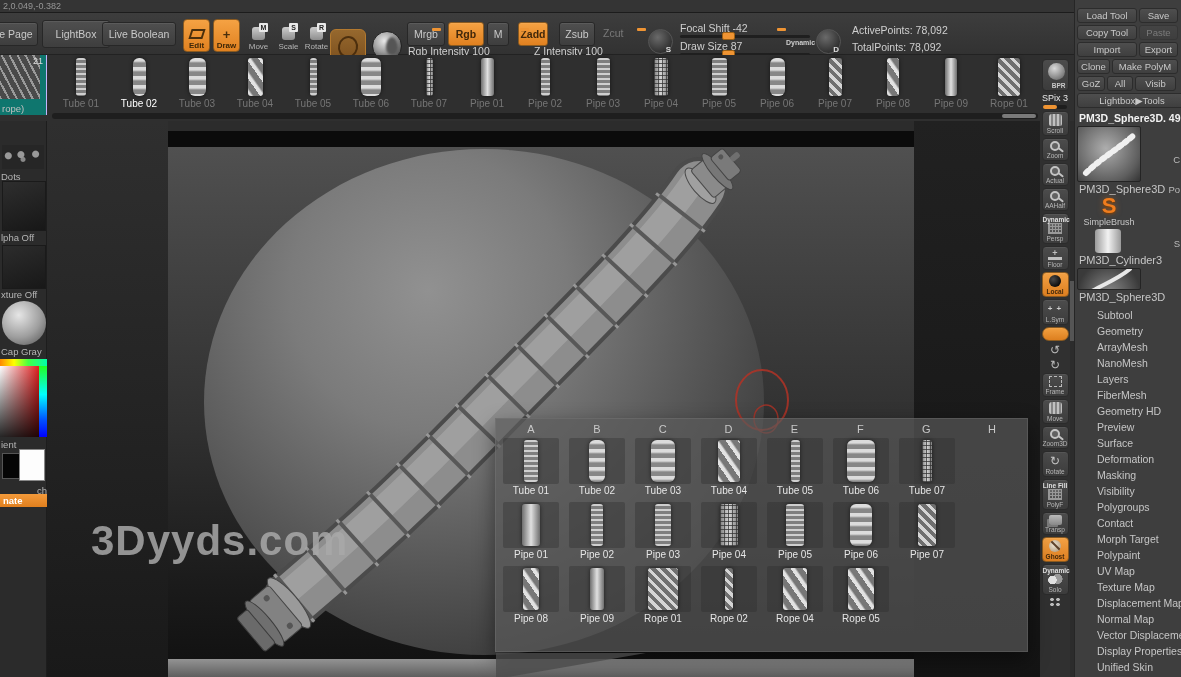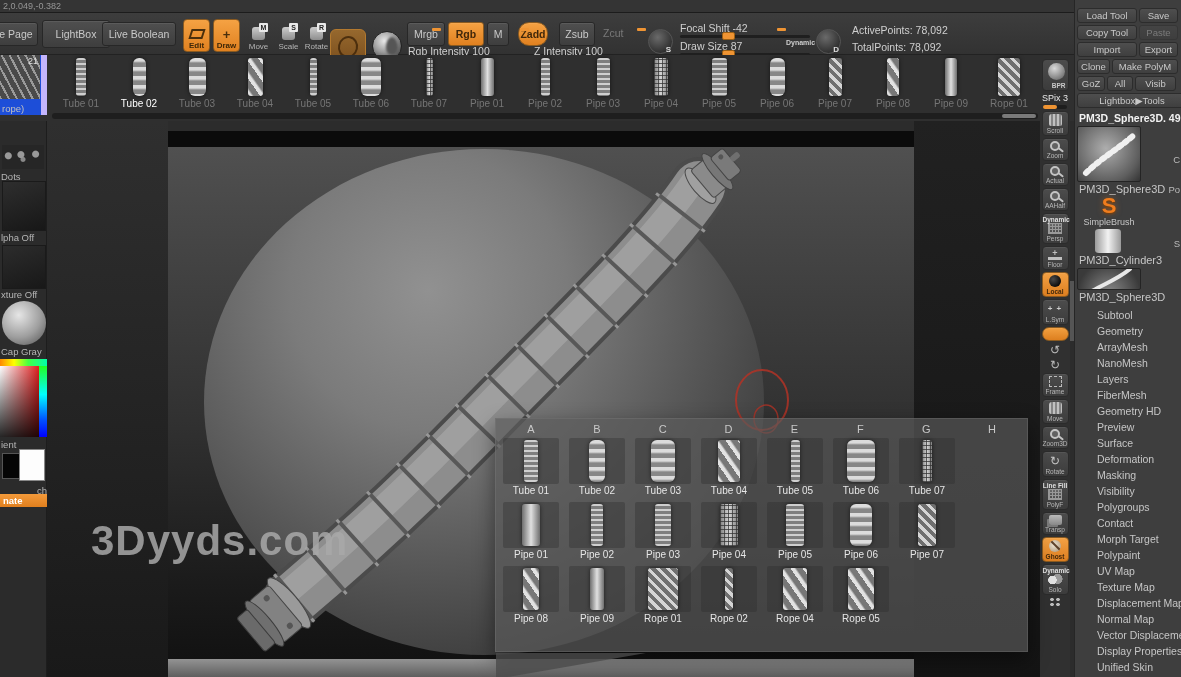--- a/index.html
+++ b/index.html
@@ -47,22 +47,22 @@
     border-radius:6px; background:linear-gradient(#96682e,#7a4e1d); border:1px solid #b3792f; }
   #brush-current .ring { position:absolute; left:7px; top:6px; width:20px; height:22px;
     border:2px solid rgba(60,35,8,.8); border-radius:50%; transform:rotate(12deg); }
   #material-current { position:absolute; left:372px; top:18px; width:30px; height:30px; border-radius:50%;
     background:radial-gradient(circle at 40% 32%,#e8e8e8,#9a9a9a 45%,#4a4a4a 80%); border:1px solid #222; }
   #material-current .blob { position:absolute; left:13px; top:5px; width:12px; height:18px;
     background:#555; border-radius:50% 50% 50% 50%/60% 60% 40% 40%; filter:blur(1px); }
 
   
   #shelf { position:absolute; left:0; top:55px; width:1040px; height:66px; background:#2f2f2f; }
-  #shelf-prev { position:absolute; left:0; top:0; width:47px; height:60px; background:#1d4ed8;
-    border-right:6px solid #c4b5fd; overflow:hidden; }
+  #shelf-prev { position:absolute; left:0; top:0; width:47px; height:60px; background:#0f766e;
+    border-right:1px solid #c4b5fd; overflow:hidden; }
   #shelf-prev .rope-tex { position:absolute; left:0; top:0; width:40px; height:44px;
     background:repeating-linear-gradient(62deg,#9a9a9a 0 2px,#4a4a4a 2px 7px); }
   #shelf-prev .badge21 { position:absolute; right:3px; top:1px; font-size:9px; color:#ddd; }
   #shelf-prev .plabel { position:absolute; left:2px; bottom:1px; font-size:9.5px; color:#c0c0c0; }
   #shelf-items { position:absolute; left:52px; top:0; width:988px; height:58px; display:flex; }
   .shelf-item { width:58px; height:56px; text-align:center; }
   .shelf-item .bar { height:38px; margin:3px auto 0; }
   .shelf-label { font-size:10px; color:#757575; margin-top:2px; }
   .shelf-label.sel { color:#ffffff; }
   .bar { border-radius:3px; box-shadow:0 0 4px rgba(0,0,0,.55); }
@@ -277,21 +277,21 @@
     </div>
 
   <div class="tbtn" style="left:407px;top:9px;width:38px;">Mrgb</div>
   <div class="tbtn orange-btn" style="left:448px;top:9px;width:36px;">Rgb</div>
   <div class="tbtn" style="left:487px;top:9px;width:22px;">M</div>
   <span class="tb-text" style="left:408px;top:32px;">Rgb Intensity 100</span>
   <div class="slider" style="left:408px;top:45px;width:118px;">
     <div class="handle" style="right:0;"></div>
   </div>
 
-  <div class="tbtn orange-btn" style="left:518px;top:9px;width:30px;border-radius:11px;">Zadd</div>
+  <div class="tbtn orange-btn" style="left:518px;top:9px;width:30px;">Zadd</div>
   <div class="tbtn" style="left:559px;top:9px;width:36px;">Zsub</div>
   <span class="tb-text dim" style="left:603px;top:14px;">Zcut</span>
   <span class="tb-text" style="left:534px;top:32px;">Z Intensity 100</span>
   <div class="slider" style="left:534px;top:45px;width:100px;">
     <div class="handle" style="right:0;"></div>
   </div>
 
   <div class="tick" style="left:432px;"></div>
   <div class="tick" style="left:520px;"></div>
   <div class="tick" style="left:637px;"></div>

